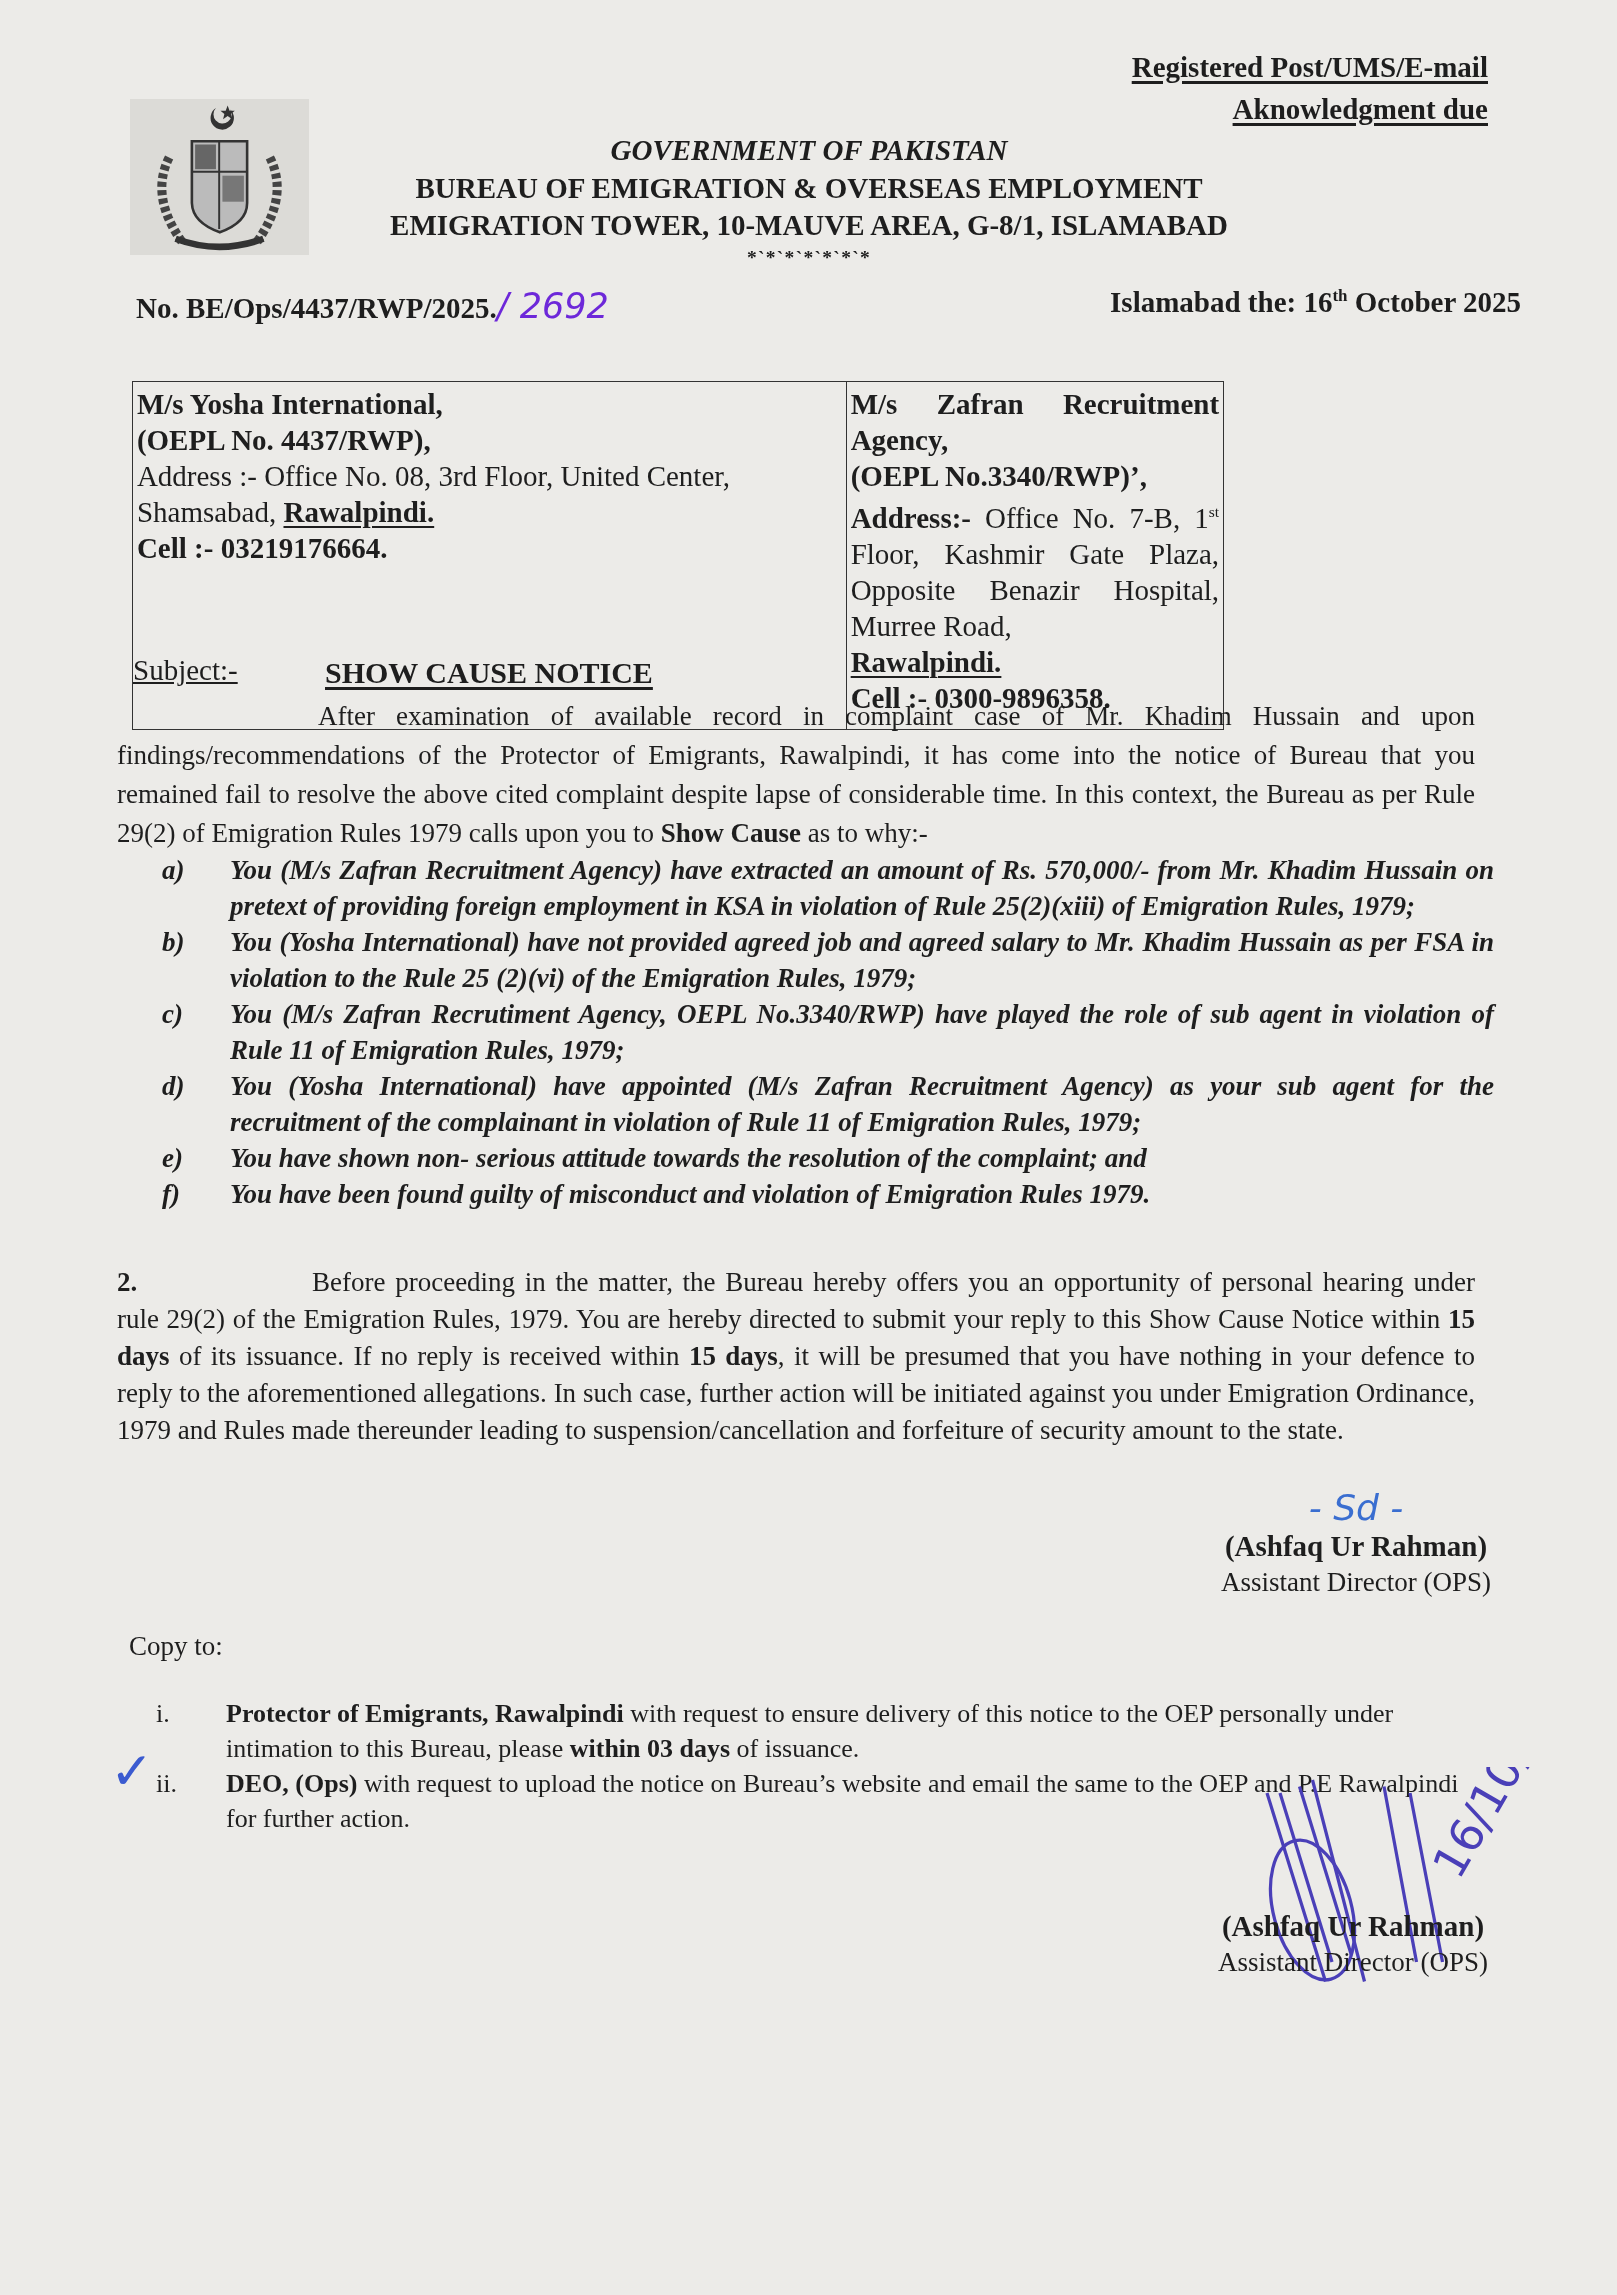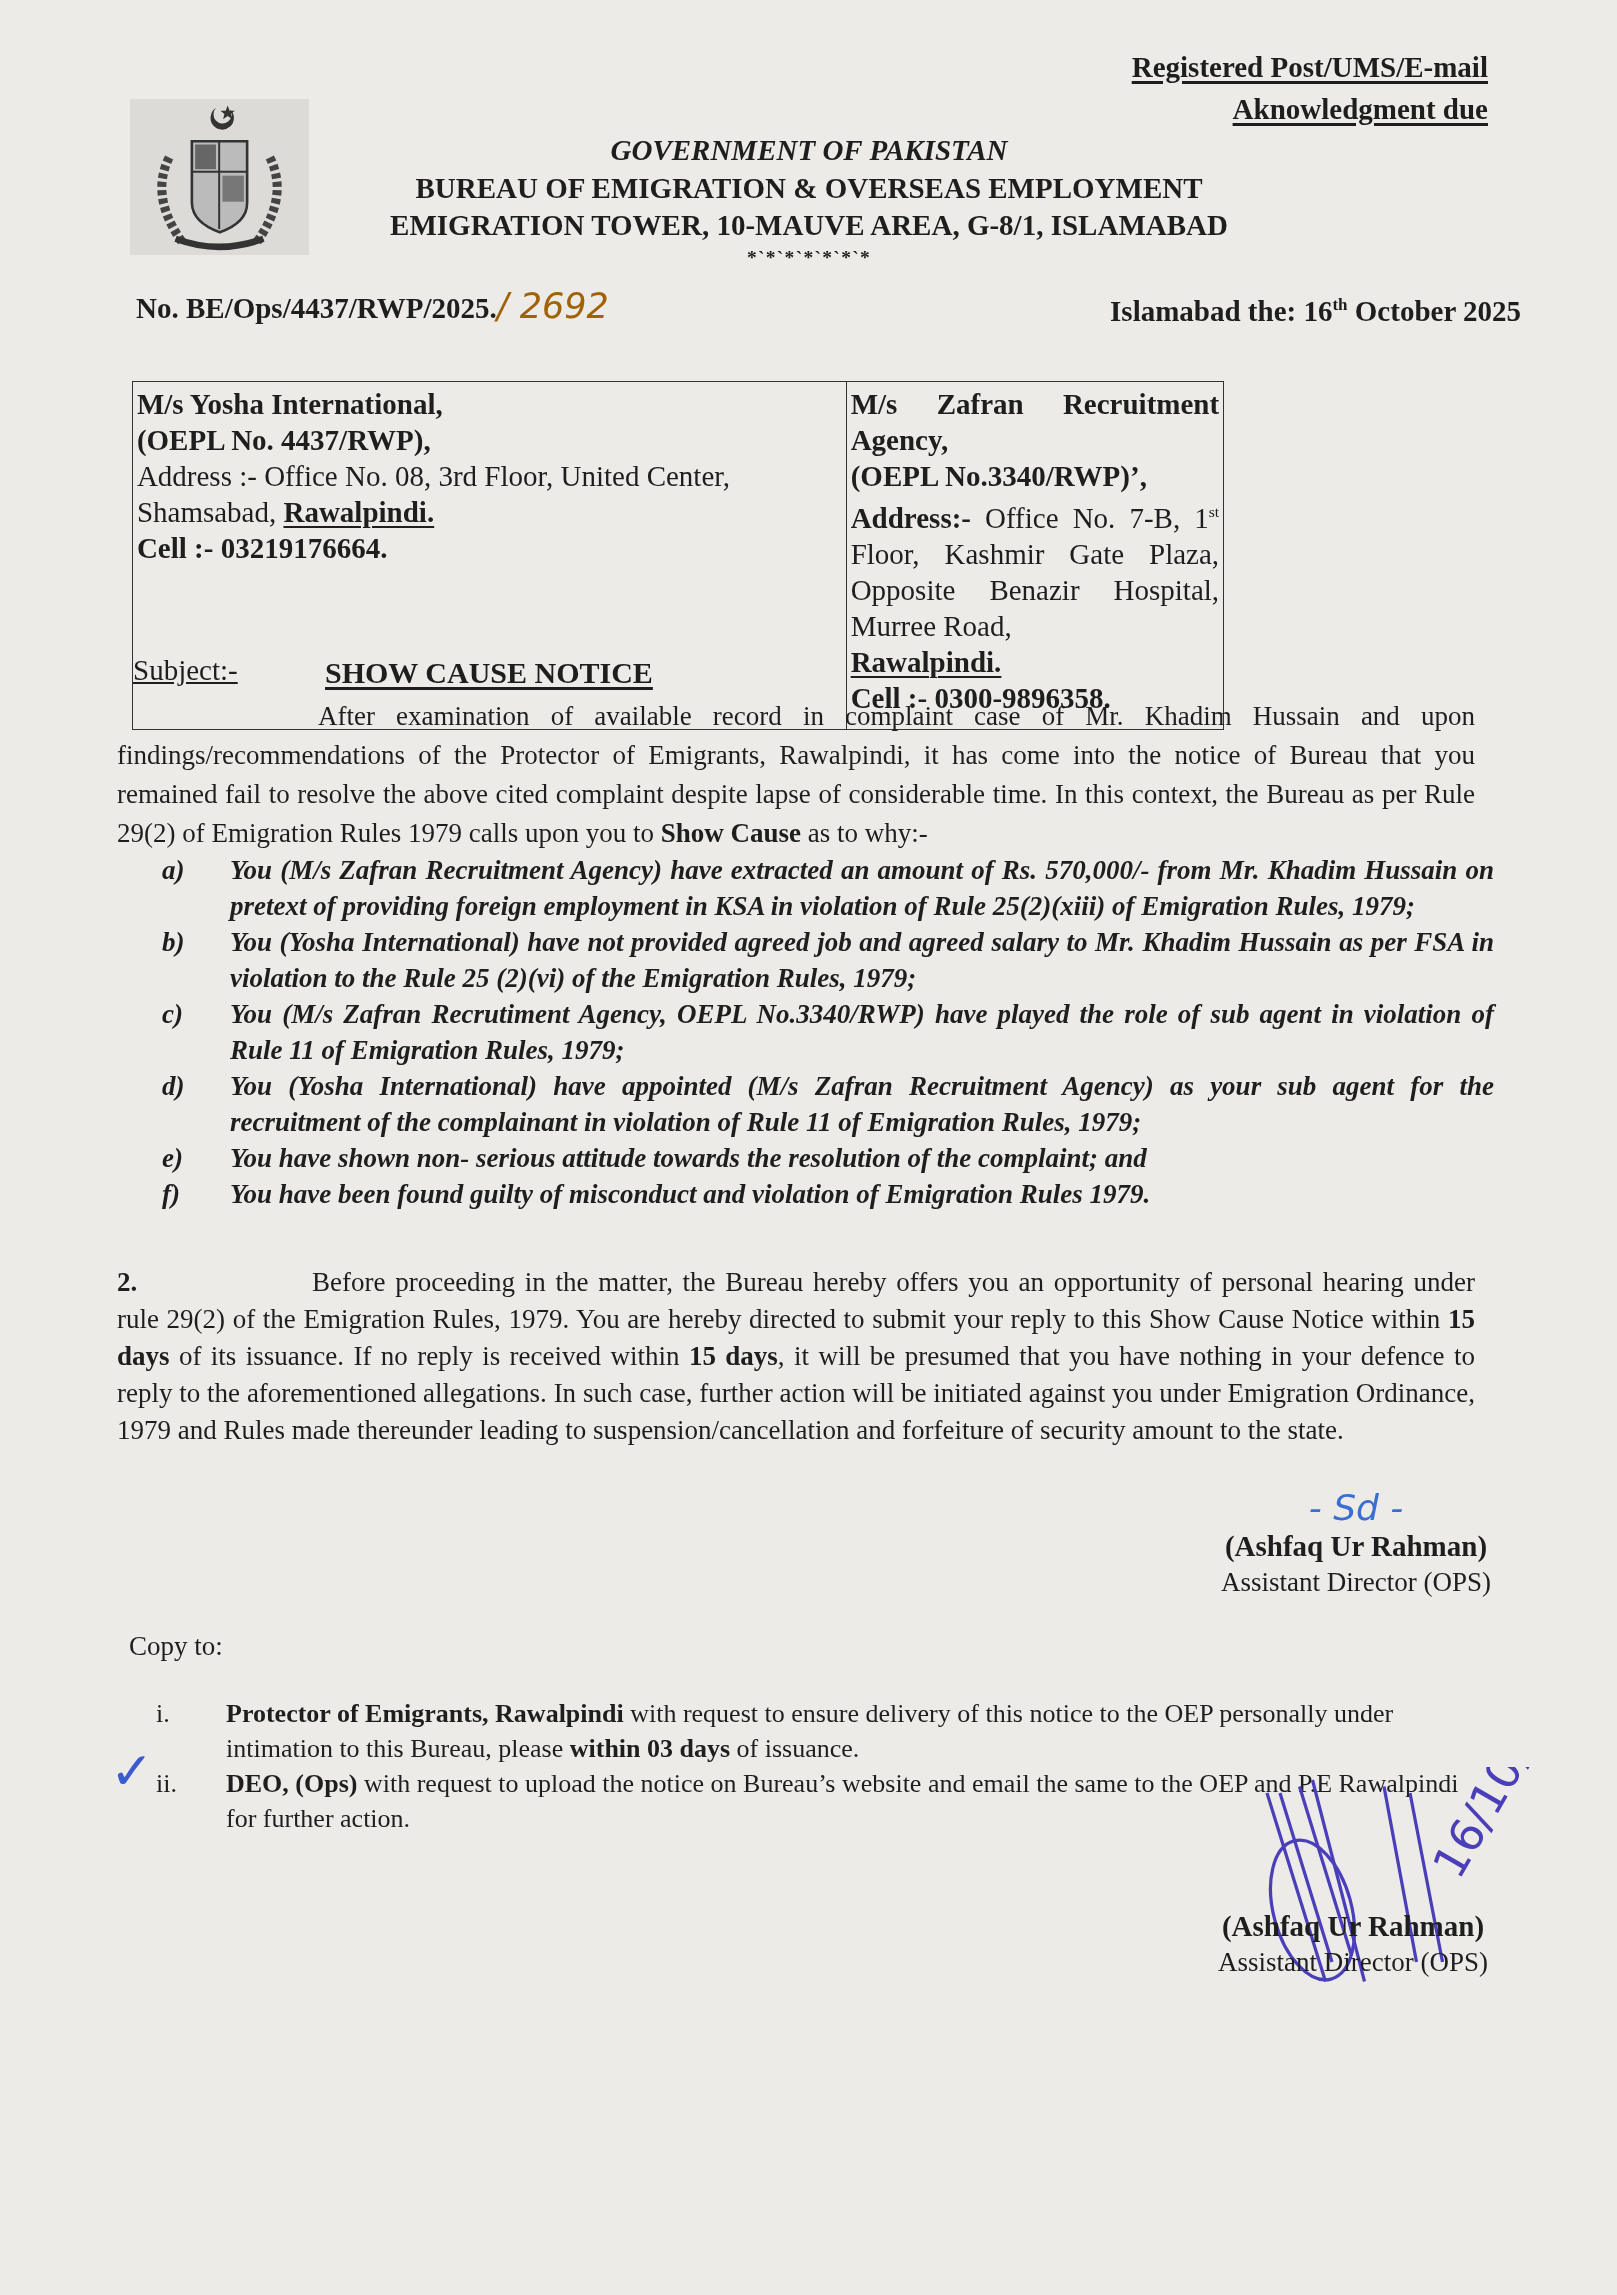--- a/index.html
+++ b/index.html
@@ -7,21 +7,21 @@
     width: 1618px; height: 2295px; background: #ecebe8;
     font-family: "Liberation Serif", serif; color: #1e1e1e; position: relative; overflow: hidden;
   }
   .abs { position: absolute; }
   .b { font-weight: bold; }
   .u { text-decoration: underline; text-decoration-thickness: 2.6px; text-underline-offset: 3.9px; }
   .hdr-right { right: 130px; text-align: right; font-size: 29px; font-weight: bold; }
   .emblem { left: 130px; top: 99px; width: 179px; height: 156px; background: #dcdbd7; }
   .center-h { left: 0; width: 1618px; text-align: center; font-weight: bold; font-size: 29px; }
   .row-line { font-size: 29px; font-weight: bold; }
-  .hand { color: #a16207; font-family: "DejaVu Sans", sans-serif; font-style: italic; font-weight: normal; }
+  .hand { color: #6d28d9; font-family: "DejaVu Sans", sans-serif; font-style: italic; font-weight: normal; }
   table.addr { position: absolute; left: 132px; top: 381px; width: 1092px; border-collapse: collapse; }
   table.addr td { border: 1.9px solid #333; vertical-align: top; padding: 3.9px 3.9px 13px 3.9px; font-size: 29px; line-height: 36px; }
   .para { position: absolute; left: 117px; width: 1358px; font-size: 27px; line-height: 39px; text-align: justify; }
   .items { position: absolute; left: 162px; width: 1332px; font-size: 27px; line-height: 36px; font-style: italic; font-weight: bold; }
   .items .it { display: flex; }
   .items .lt { width: 68px; flex: none; }
   .items .tx { flex: 1; text-align: justify; }
   .sig { right: 127px; text-align: center; }
   .sig .nm { font-size: 29px; font-weight: bold; }
   .sig .ds { font-size: 27px; text-align: right; }
@@ -55,21 +55,21 @@
 </div>
 
 <div class="abs center-h" style="top:134px;font-style:italic;">GOVERNMENT OF PAKISTAN</div>
 <div class="abs center-h" style="top:172px;">BUREAU OF EMIGRATION &amp; OVERSEAS EMPLOYMENT</div>
 <div class="abs center-h" style="top:209px;">EMIGRATION TOWER, 10-MAUVE AREA, G-8/1, ISLAMABAD</div>
 <div class="abs center-h" style="top:247px; font-size:19.5px; letter-spacing:1.3px;">*`*`*`*`*`*`*</div>
 
 <div class="abs row-line" style="left:136px; top:286px;">
   <span>No. BE/Ops/4437/RWP/2025.</span><span class="hand" style="font-size:35px;">/ 2692</span>
 </div>
-<div class="abs row-line" style="right:97px; top:295px;">
+<div class="abs row-line" style="right:97px; top:286px;">
   <span>Islamabad the: 16</span><sup style="font-size:17px;">th</sup><span> October 2025</span>
 </div>
 
 <table class="addr">
   <tbody>
       <tr>
     <td style="width:705px;">
       <div class="b">M/s Yosha International,</div>
       <div class="b">(OEPL No. 4437/RWP),</div>
       <div><span>Address :-</span><span>  Office No. 08, 3rd Floor, United Center, Shamsabad, </span><span class="b u" style="text-decoration-thickness:1.9px;">Rawalpindi.</span></div>

